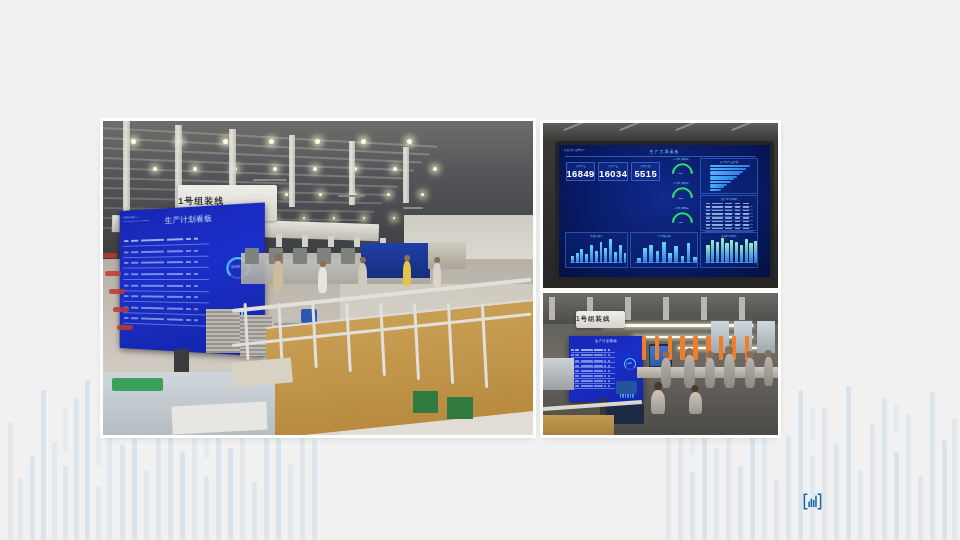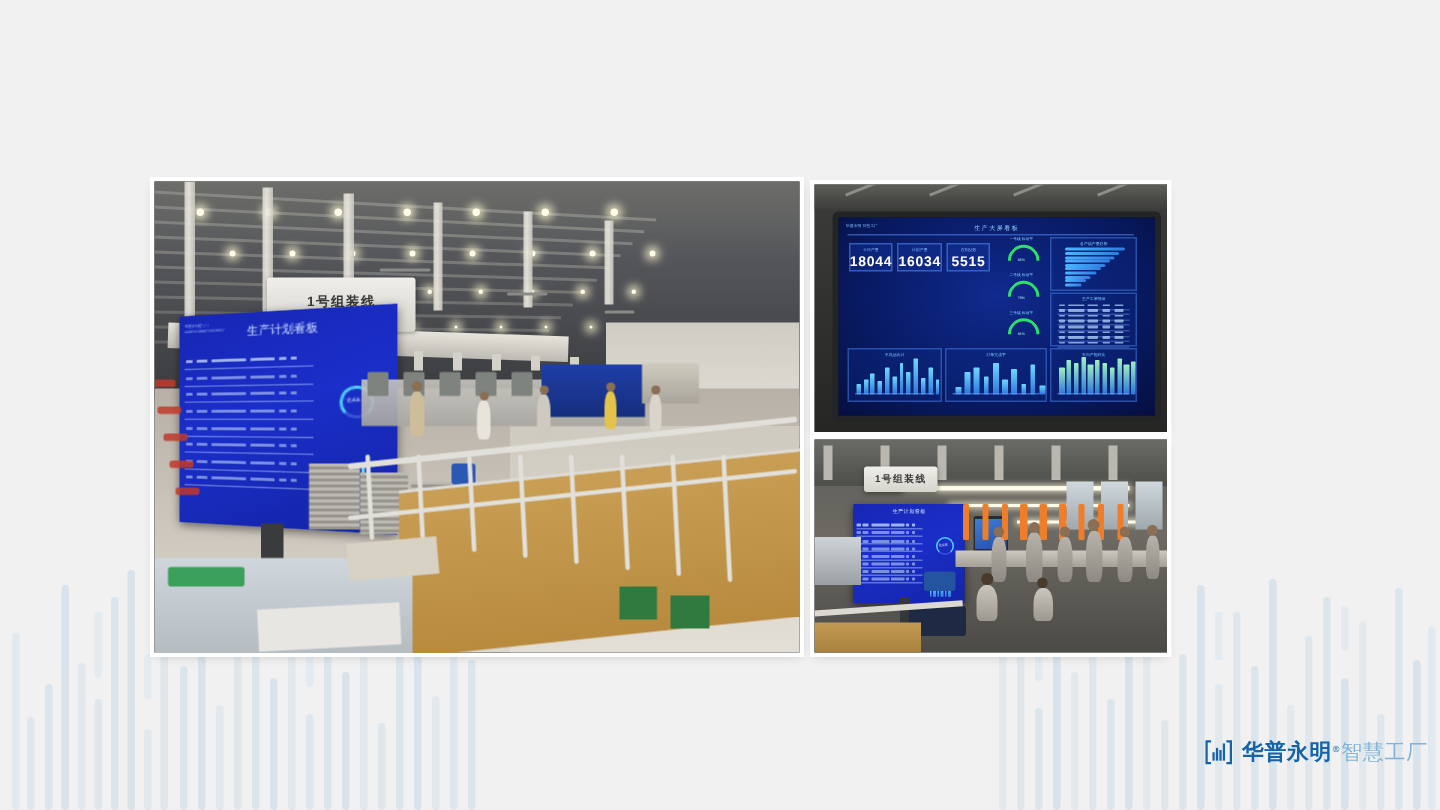--- a/index.html
+++ b/index.html
@@ -160,21 +160,20 @@
 
   
   .line-sign {
     position: absolute;
     background: linear-gradient(180deg, #efeee9, #d6d4cd);
     border-radius: 2px;
     box-shadow: 0 1px 3px rgba(0,0,0,0.35);
     color: #3a3a3a;
     display: flex;
     flex-direction: column;
-    align-items: center;
     justify-content: center;
     overflow: hidden;
   }
   .line-sign .ls-cn { font-size: 9px; font-weight: 700; letter-spacing: 1px; }
   .line-sign .ls-en { font-size: 3.6px; letter-spacing: 0.6px; color: #777; }
 
   
   .fence {
     position: absolute;
     background: linear-gradient(180deg, #c99f55, #b88b3f);
@@ -580,21 +579,21 @@
         <div style="position:absolute;left:76px;top:2.475px;width:22px;height:2px;background:#8d8e88;transform:rotate(-22deg);"></div>
         <div style="position:absolute;left:132px;top:2.475px;width:22px;height:2px;background:#8d8e88;transform:rotate(-22deg);"></div>
         <div style="position:absolute;left:188px;top:2.475px;width:22px;height:2px;background:#8d8e88;transform:rotate(-22deg);"></div>
         <div class="bigmon-bezel" style="left:11.75px;top:18.15px;width:211.5px;height:132px;">
           <div class="bigmon-screen">
             <div class="bm-title" style="top:4.340000000000001px;">生产大屏看板</div>
             <div style="position:absolute;left:5.0875px;top:3.7199999999999998px;color:#7fb6ff;font-size:2.6px;line-height:1.3;">华普永明 智慧工厂</div>
             <div style="position:absolute;left:6.1049999999999995px;top:11.16px;width:191.29px;height:0.6px;background:rgba(90,150,255,0.5);"></div>
             <div class="bm-kpi" style="left:7.1225000000000005px;top:16.740000000000002px;width:27.4725px;height:17.360000000000003px;">
               <div class="lab">今日产量</div>
-              <div class="val" style="font-size:9.299999999999999px;">18044</div>
+              <div class="val" style="font-size:9.299999999999999px;">16849</div>
             </div>
             <div class="bm-kpi" style="left:39.682500000000005px;top:16.740000000000002px;width:27.4725px;height:17.360000000000003px;">
               <div class="lab">计划产量</div>
               <div class="val" style="font-size:9.299999999999999px;">16034</div>
             </div>
             <div class="bm-kpi" style="left:72.2425px;top:16.740000000000002px;width:27.4725px;height:17.360000000000003px;">
               <div class="lab">在制品数</div>
               <div class="val" style="font-size:9.299999999999999px;">5515</div>
             </div>
             <div style="position:absolute;left:106.8375px;top:12.400000000000002px;width:30.525px;text-align:center;color:#7fc6ff;font-size:2.5px;">一号线 稼动率</div>
@@ -860,20 +859,15 @@
     <div class="logo-mark">
       <svg width="19" height="19" viewBox="0 0 19 19" aria-hidden="true">
         <path d="M4.4 2.2 H1.4 V16.8 H4.4" fill="none" stroke="#1364a8" stroke-width="1.5"></path>
         <path d="M14.6 2.2 H17.6 V16.8 H14.6" fill="none" stroke="#1364a8" stroke-width="1.5"></path>
         <rect x="5.3" y="9.5" width="1.5" height="5.6" fill="#1364a8"></rect>
         <rect x="7.6" y="6.6" width="1.5" height="8.5" fill="#1364a8"></rect>
         <rect x="9.9" y="8.0" width="1.5" height="7.1" fill="#1364a8"></rect>
         <rect x="12.2" y="3.6" width="1.5" height="11.5" fill="#1364a8"></rect>
       </svg>
     </div>
-    <div class="logo-text">
-      <span class="logo-main">华普永明</span>
-      <span class="logo-reg">®</span>
-      <span class="logo-sub">智慧工厂</span>
-    </div>
   </div>
 
 </div>
 
 </body></html>

